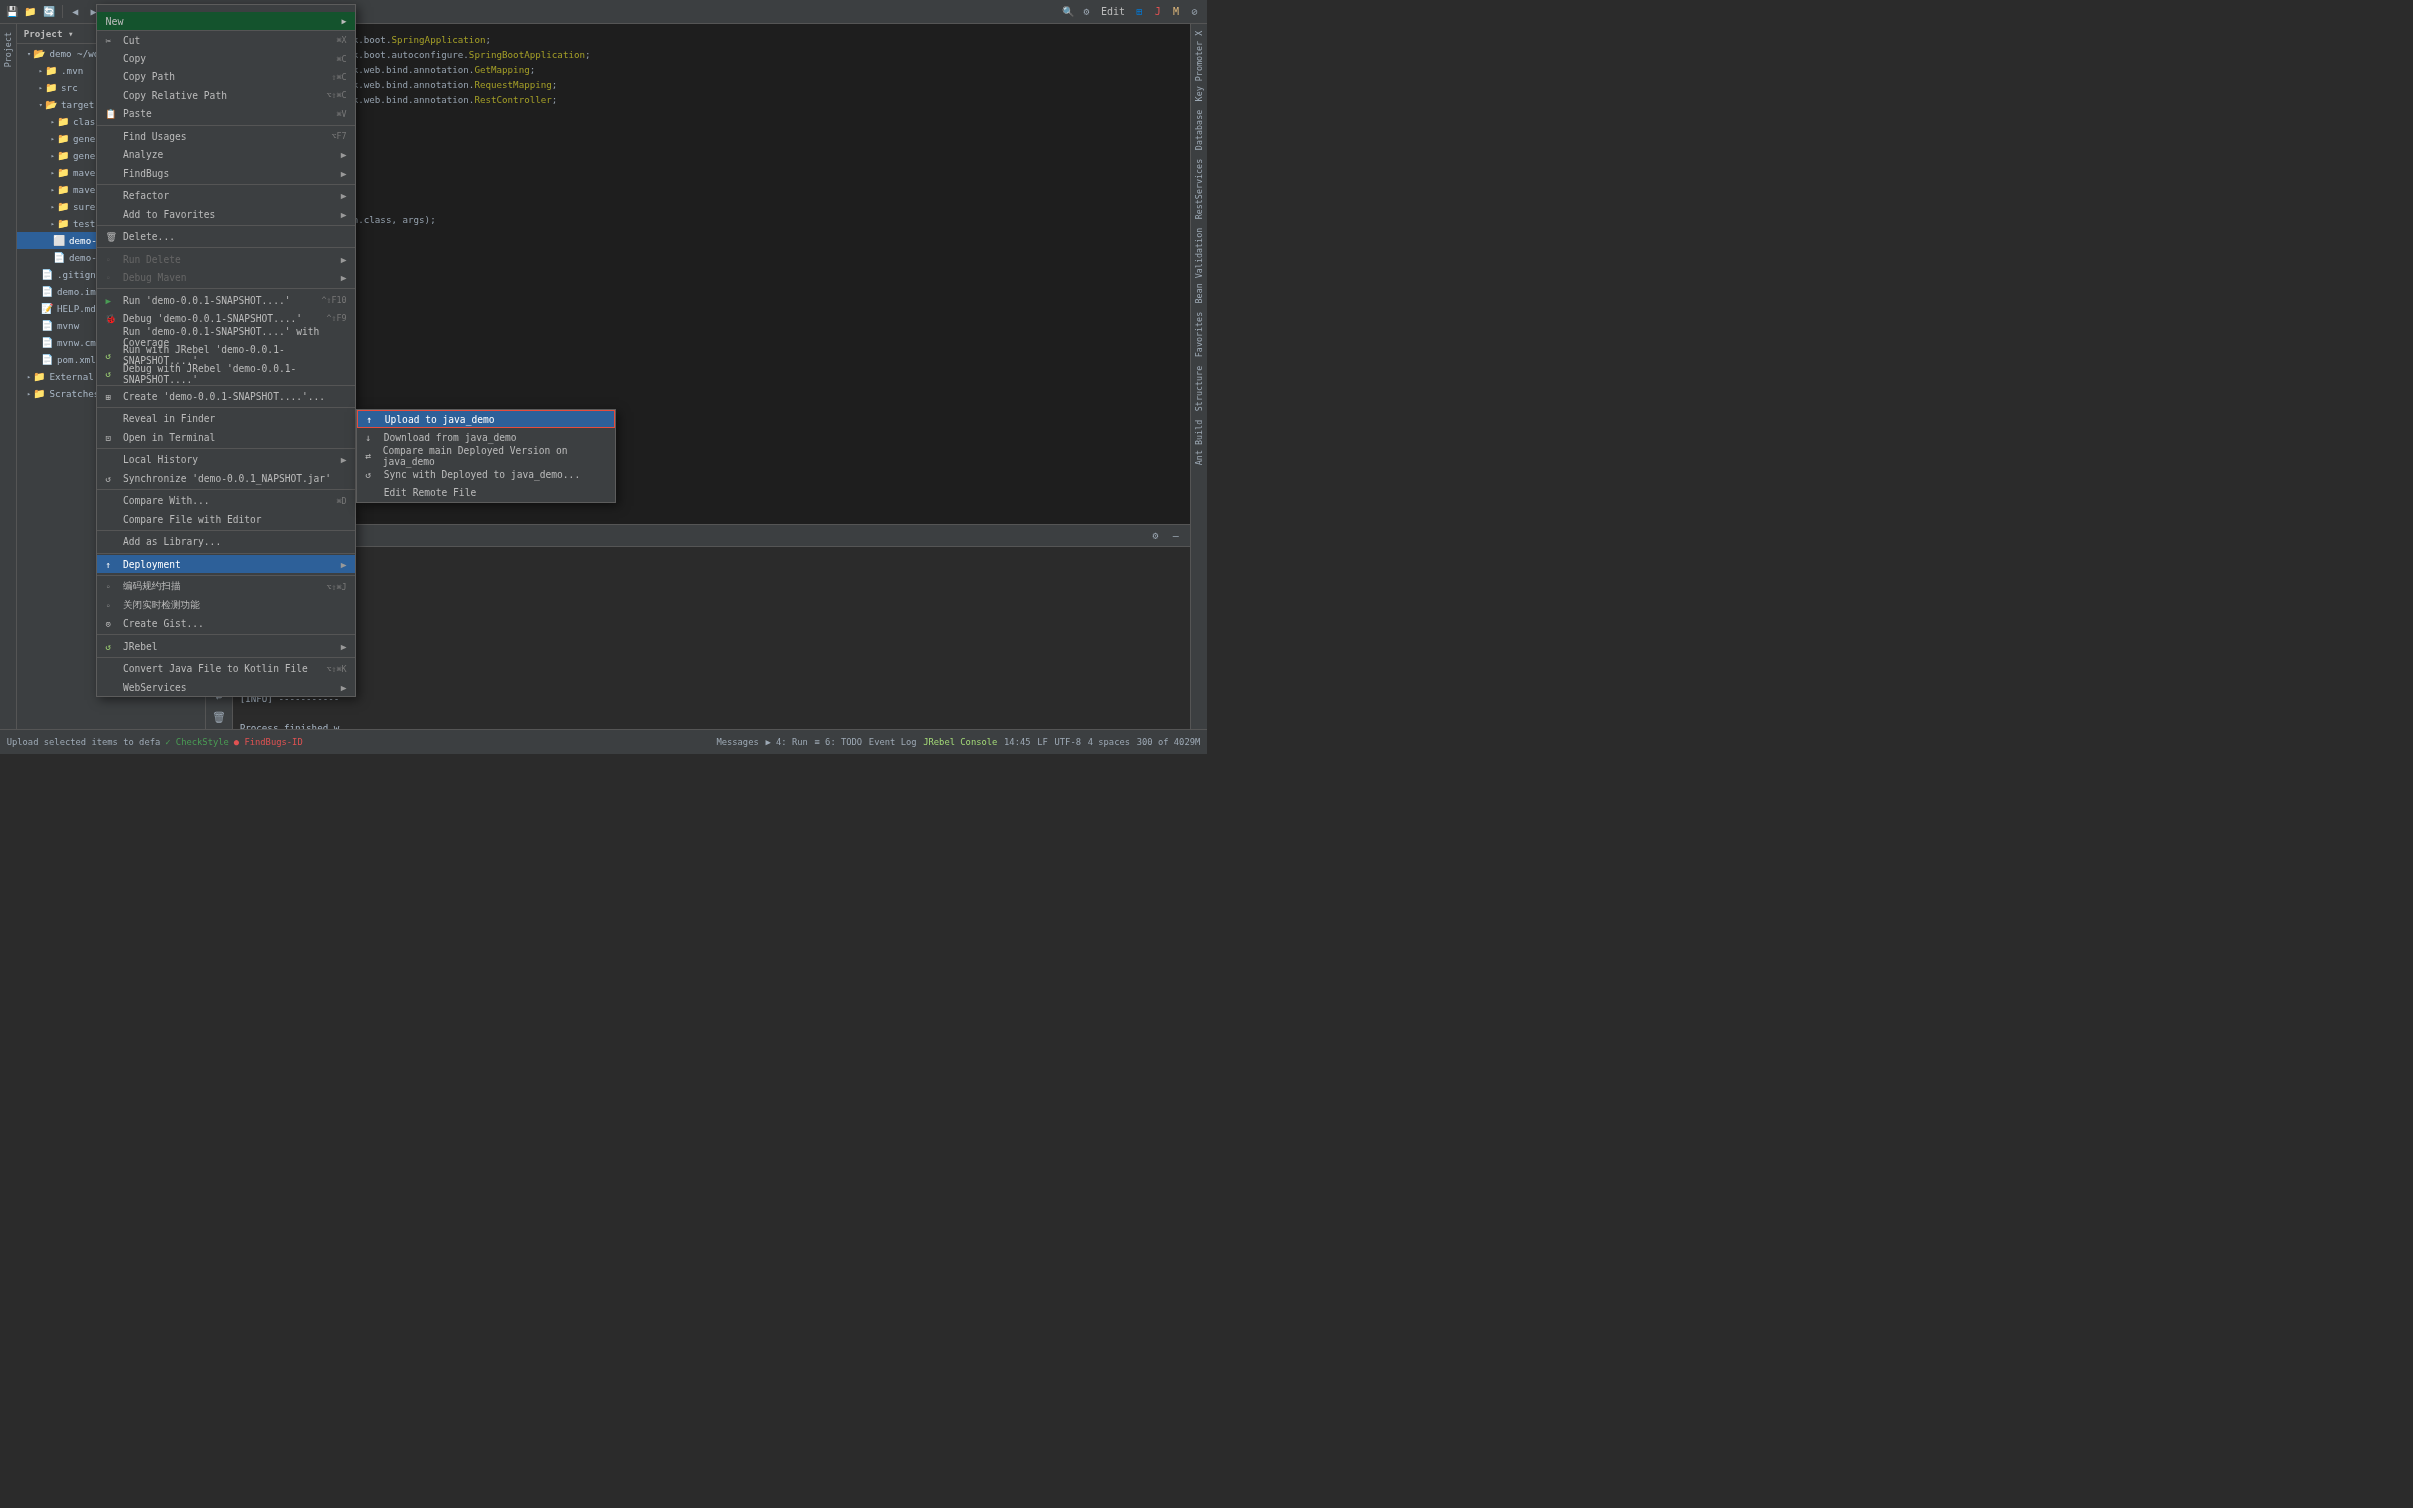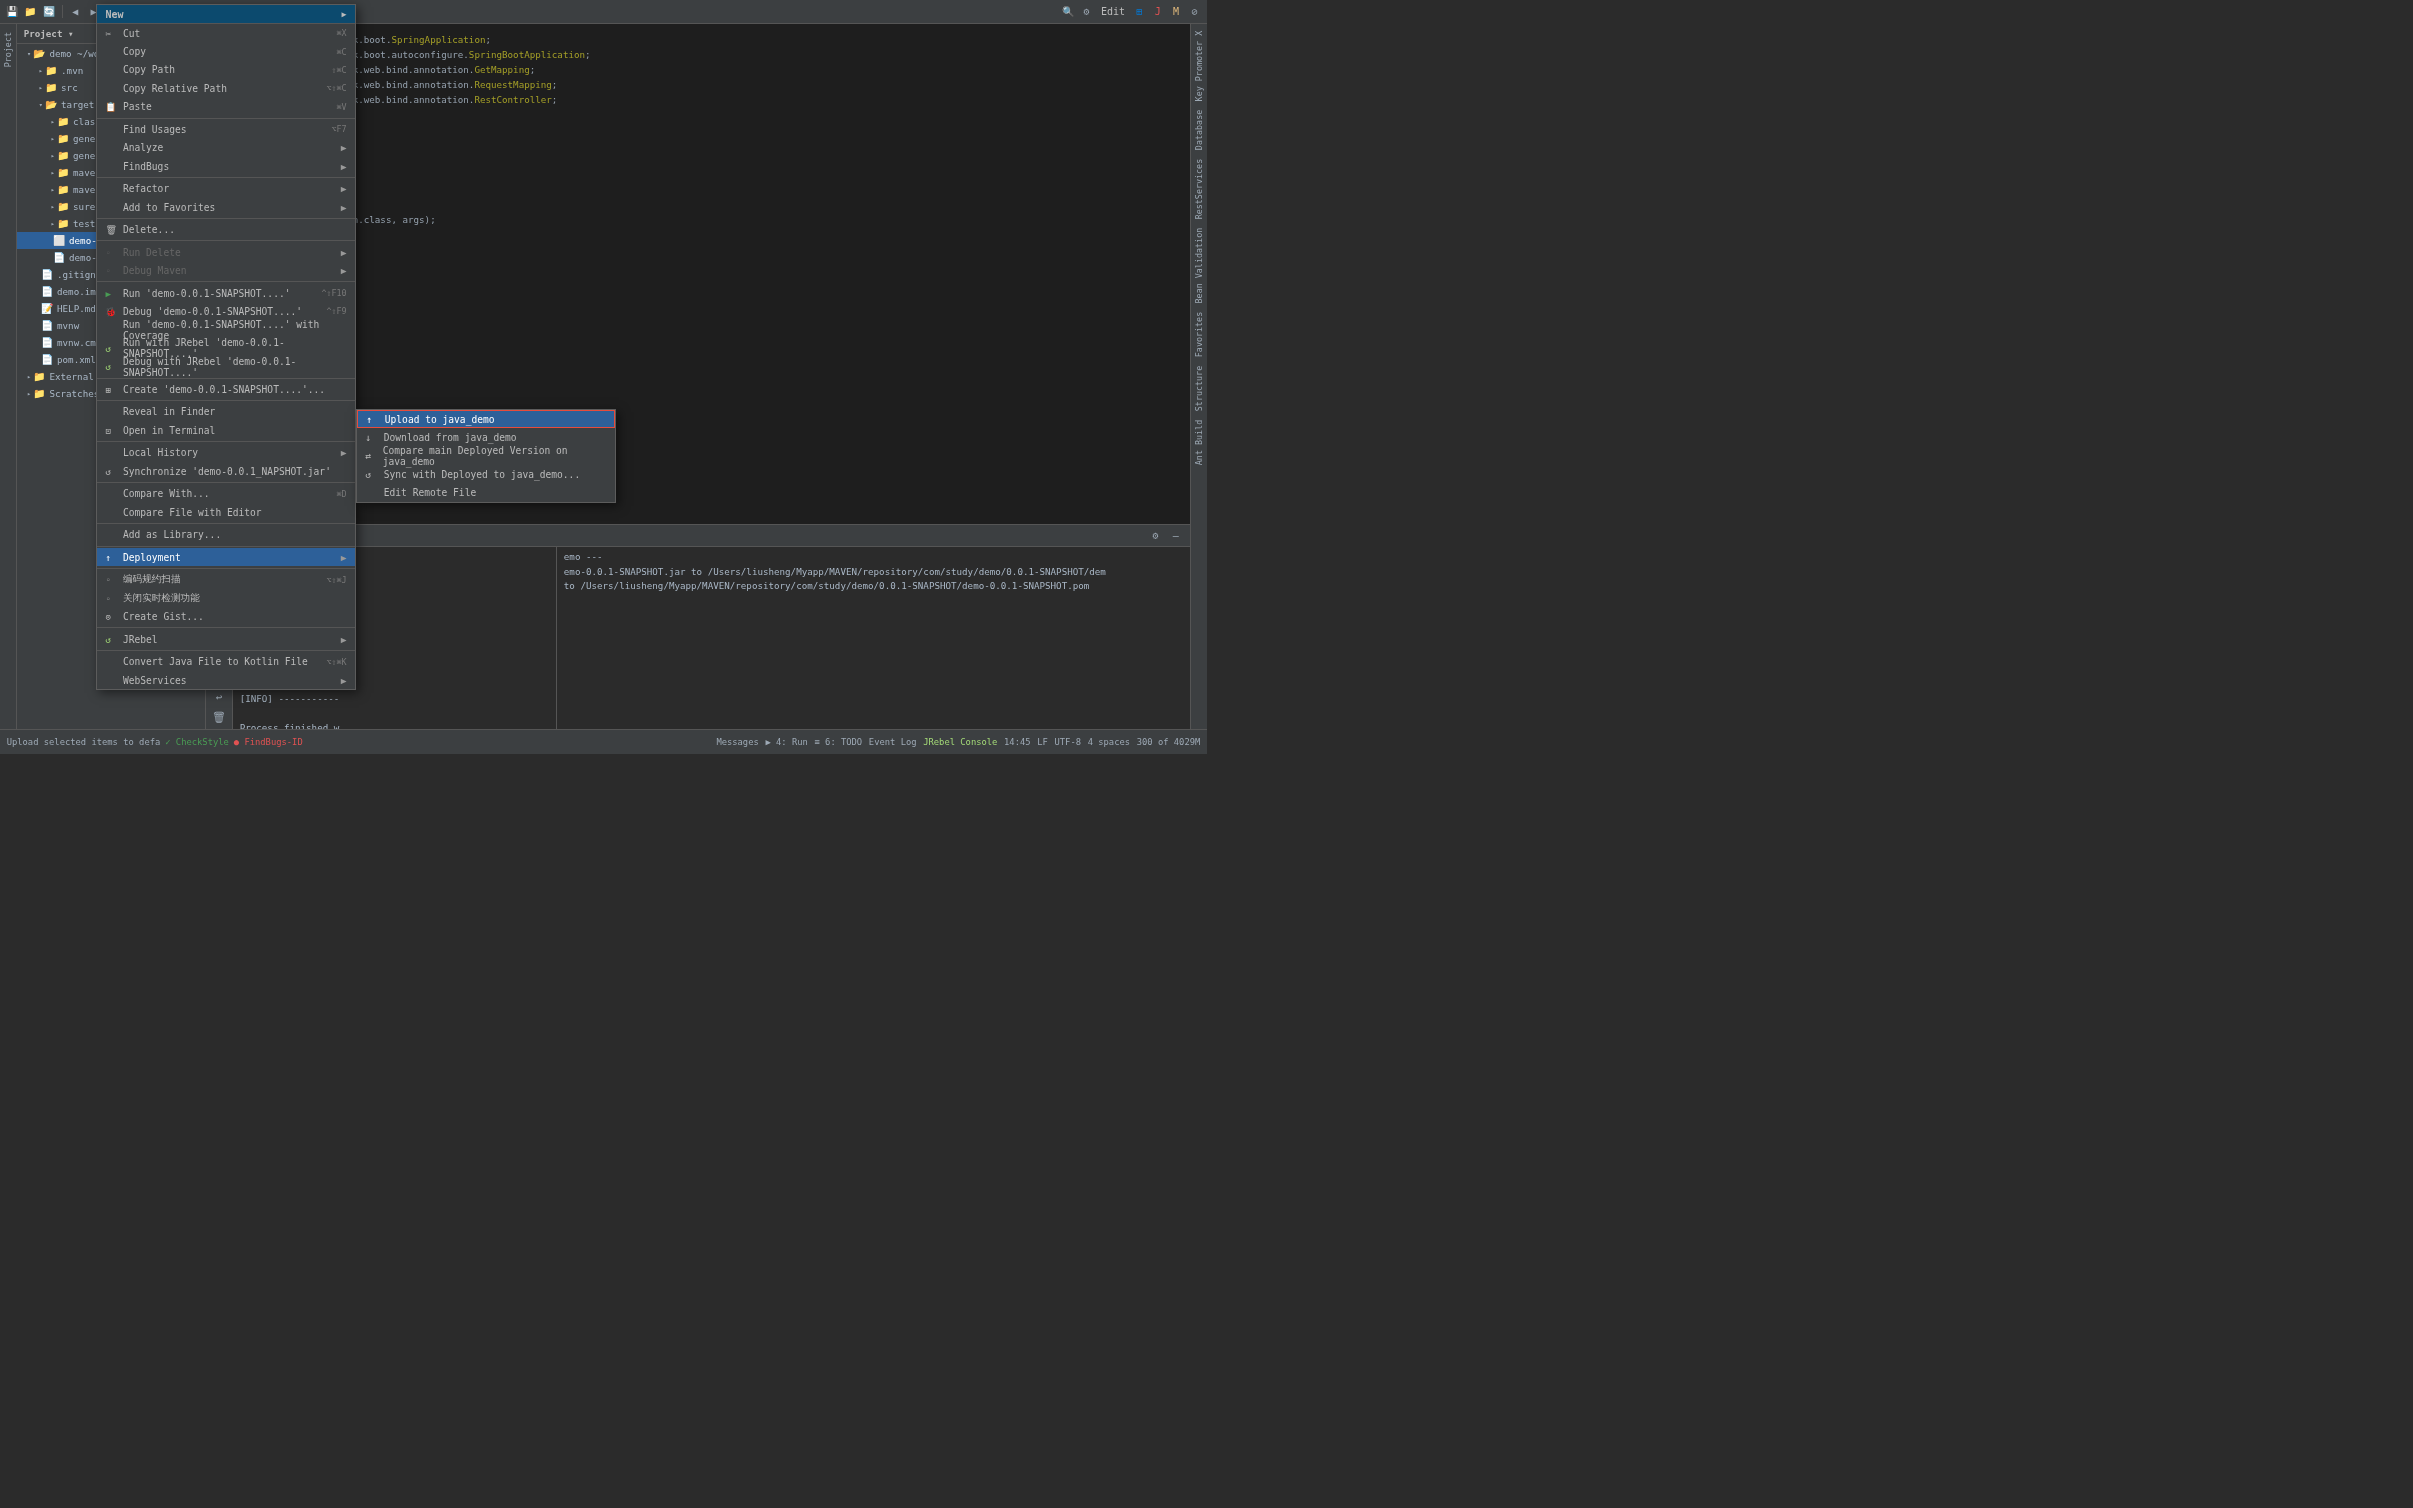--- a/index.html
+++ b/index.html
@@ -91,29 +91,30 @@
       top: 4.2px;
       width: 260px;
       background: #3c3f41;
       border: 0.8px solid #5c5c5c;
       box-shadow: 3.4px 3.4px 10px rgba(0,0,0,0.5);
       z-index: 100;
       font-size: 9.6px;
       color: #bbbbbb;
     }
     .menu-header {
-      background: #0c4a6e;
+      background: #14532d;
       padding: 3.4px 8.4px;
-      font-weight: bold;
+      font-weight: normal;
       font-size: 10px;
       color: #bbbbbb;
       display: flex;
       justify-content: space-between;
       align-items: center;
       border-bottom: 0.8px solid #555;
+      margin-top: 7px;
     }
     .menu-item {
       height: 18.4px;
       display: flex;
       align-items: center;
       padding: 0 8.4px;
       cursor: pointer;
       position: relative;
     }
     .menu-item.highlighted { background: #2d6099; color: #fff; }
@@ -528,25 +529,20 @@
           <div class="log-info">[INFO] Installing</div>
           <div class="log-info">[INFO] ------------</div>
           <div class="log-success">[INFO] BUILD SUCCE</div>
           <div class="log-info">[INFO]</div>
           <div class="log-info">[INFO] Total time:</div>
           <div class="log-info">[INFO] Finished at</div>
           <div class="log-info">[INFO] -----------</div>
           <div>&nbsp;</div>
           <div class="log-info">Process finished w</div>
         </div>
-        <div style="flex:2; padding:3.4px 6.7px; font-size:9.2px; line-height:14.2px; color:#a9b7c6; overflow:hidden; border-left:0.8px solid #555;">
-          <div>emo ---</div>
-          <div style="white-space:nowrap; overflow:hidden; text-overflow:ellipsis;">emo-0.0.1-SNAPSHOT.jar to /Users/liusheng/Myapp/MAVEN/repository/com/study/demo/0.0.1-SNAPSHOT/dem</div>
-          <div style="white-space:nowrap; overflow:hidden; text-overflow:ellipsis;">to /Users/liusheng/Myapp/MAVEN/repository/com/study/demo/0.0.1-SNAPSHOT/demo-0.0.1-SNAPSHOT.pom</div>
-        </div>
       </div>
     </div>
   </div>
 
   <div id="right-panel">
     <div class="right-tab">Key Promoter X</div>
     <div class="right-tab">Database</div>
     <div class="right-tab">RestServices</div>
     <div class="right-tab">Bean Validation</div>
     <div class="right-tab">Favorites</div>

